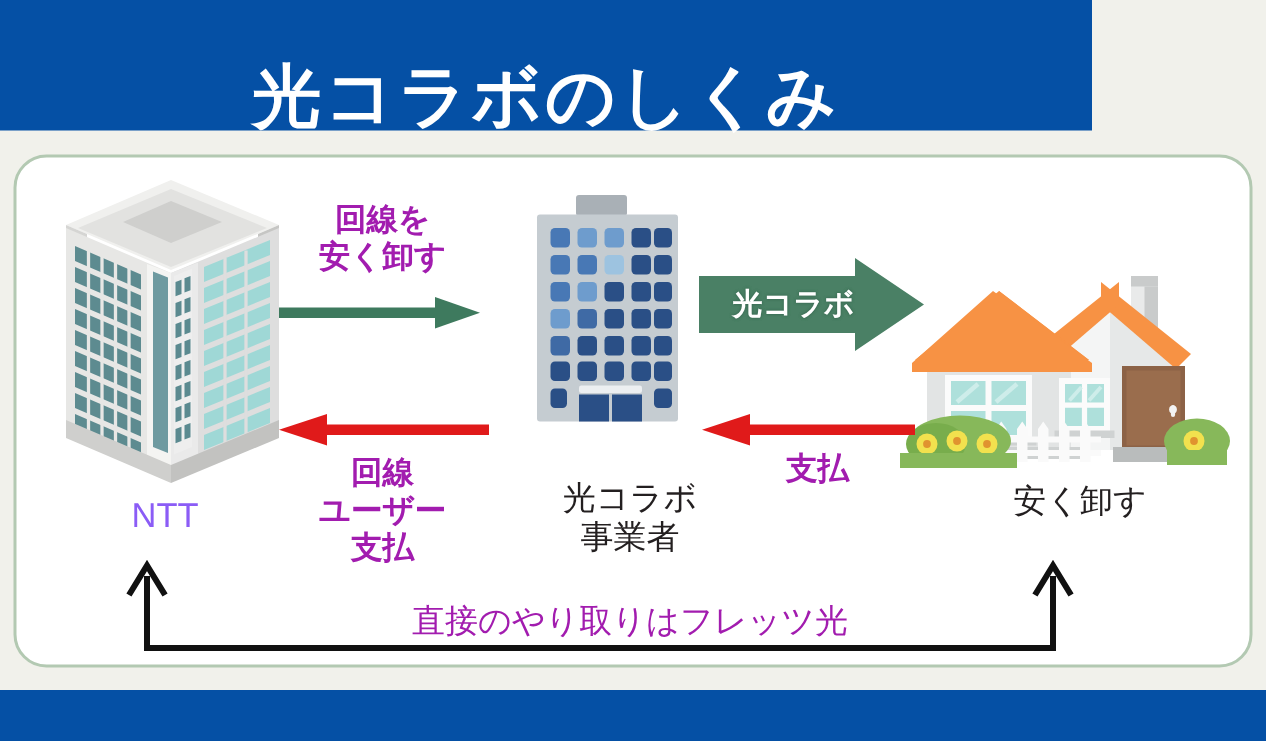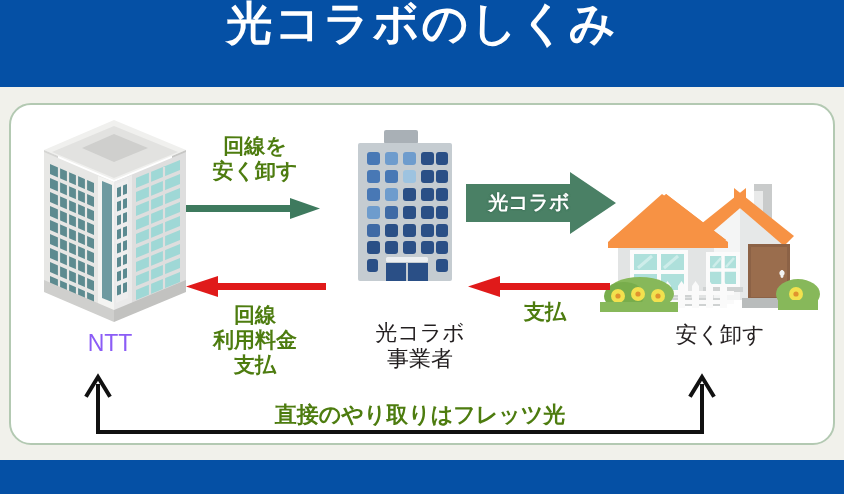--- a/index.html
+++ b/index.html
@@ -5,23 +5,23 @@
   html,body{margin:0;padding:0;}
   body{
     width:844px;height:494px;overflow:hidden;
     background:#efefe9;
     font-family:"Liberation Sans","DejaVu Sans",sans-serif;
   }
   #page{position:relative;width:844px;height:494px;background:#f1f1eb;}
 
   
   .banner{
-    position:absolute;left:0;top:0;width:844px;height:87px;
+    position:absolute;left:0;top:0;width:728px;height:87px;
     background:#0550a5;
-    display:flex;align-items:flex-start;justify-content:center;
+    display:flex;align-items:flex-end;justify-content:center;
   }
   .banner-title{
     color:#ffffff;font-size:46px;font-weight:bold;
     letter-spacing:2px;line-height:1;
     font-family:"DejaVu Sans","Liberation Sans",sans-serif;
   }
 
   
   .footer-bar{
     position:absolute;left:0;top:460px;width:844px;height:34px;
@@ -33,34 +33,34 @@
     position:absolute;left:9px;top:103px;width:826px;height:342px;
     background:#ffffff;border:2px solid #b3c9b2;border-radius:22px;
     box-sizing:border-box;
   }
 
   .stage{position:absolute;left:0;top:0;width:844px;height:494px;pointer-events:none;}
   .stage > *{pointer-events:auto;}
 
   
   .cap{
-    position:absolute;text-align:center;color:#4d7c0f;
+    position:absolute;text-align:center;color:#a21caf;
     font-weight:bold;line-height:1.18;white-space:pre-line;
     font-family:"DejaVu Sans","Liberation Sans",sans-serif;
   }
 
   .label-ntt{left:40px;top:330px;width:140px;font-size:23px;font-weight:normal;color:#8b5cf6;
     font-family:"Liberation Sans",sans-serif;}
   .label-mvno{left:330px;top:320px;width:180px;font-size:22px;color:#231f20;font-weight:normal;}
   .label-user{left:620px;top:322px;width:200px;font-size:22px;color:#231f20;font-weight:normal;}
 
   .label-oroshi{left:180px;top:134px;width:150px;font-size:21px;}
   .label-riyou{left:185px;top:303px;width:140px;font-size:21px;}
   .label-shiharai{left:490px;top:300px;width:110px;font-size:21px;}
-  .label-bottom{left:160px;top:402px;width:520px;font-size:22px;font-weight:bold;}
+  .label-bottom{left:160px;top:402px;width:520px;font-size:22px;font-weight:normal;}
 
   
   .arrow-green-thin{position:absolute;left:186px;top:196px;}
   
   .arrow-green-block{position:absolute;left:466px;top:172px;}
   .block-arrow-text{
     position:absolute;left:476px;top:189px;width:106px;text-align:center;
     color:#ffffff;font-size:20px;font-weight:bold;
     font-family:"DejaVu Sans","Liberation Sans",sans-serif;
     text-shadow:0 0 2px #3b6c55,0 0 2px #3b6c55;
@@ -324,21 +324,21 @@
     <svg class="arrow-green-block" width="150" height="62" viewBox="0 0 150 62">
       <polygon points="0,12 104,12 104,0 150,31 104,62 104,50 0,50" fill="#4a8065"></polygon>
     </svg>
     <div class="block-arrow-text">光コラボ</div>
 
     <svg class="arrow-red-left-1" width="140" height="22" viewBox="0 0 140 22">
       <rect x="28" y="7" width="112" height="7" fill="#e01a1a"></rect>
       <polygon points="32,0 32,21 0,10.5" fill="#e01a1a"></polygon>
     </svg>
     <div class="cap label-riyou">回線
-利用料金
+ユーザー
 支払</div>
 
     <svg class="arrow-red-left-2" width="142" height="22" viewBox="0 0 142 22">
       <rect x="28" y="7" width="114" height="7" fill="#e01a1a"></rect>
       <polygon points="32,0 32,21 0,10.5" fill="#e01a1a"></polygon>
     </svg>
     <div class="cap label-shiharai">支払</div>
 
     <svg class="bracket" width="640" height="68" viewBox="0 0 640 68">
       <path d="M18 12 L18 60 L622 60 L622 12" fill="none" stroke="#111111" stroke-width="4"></path>

